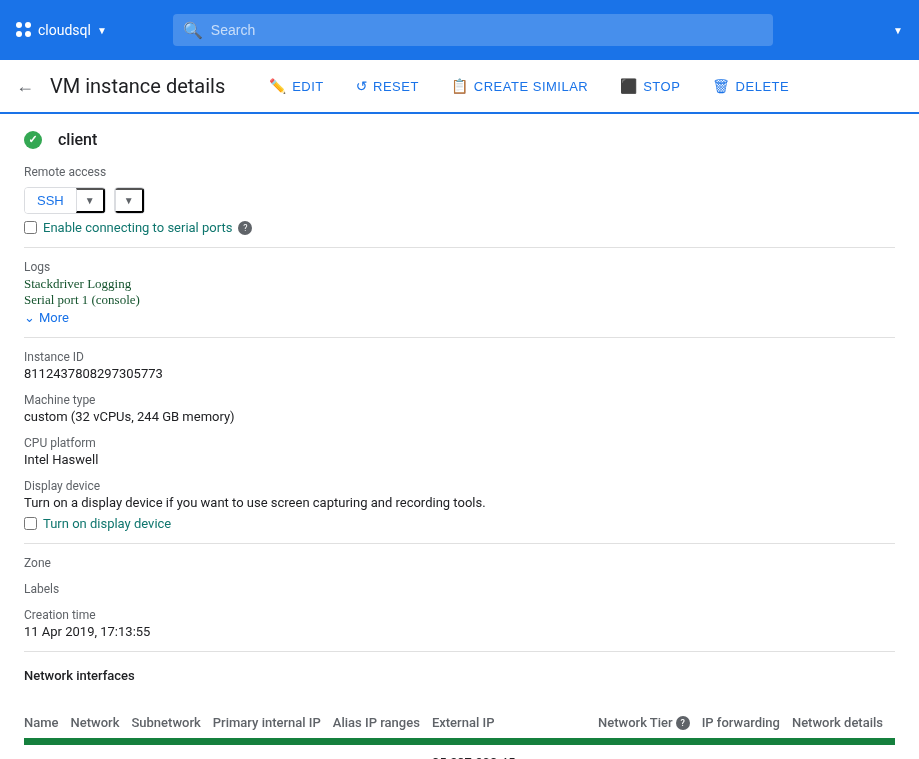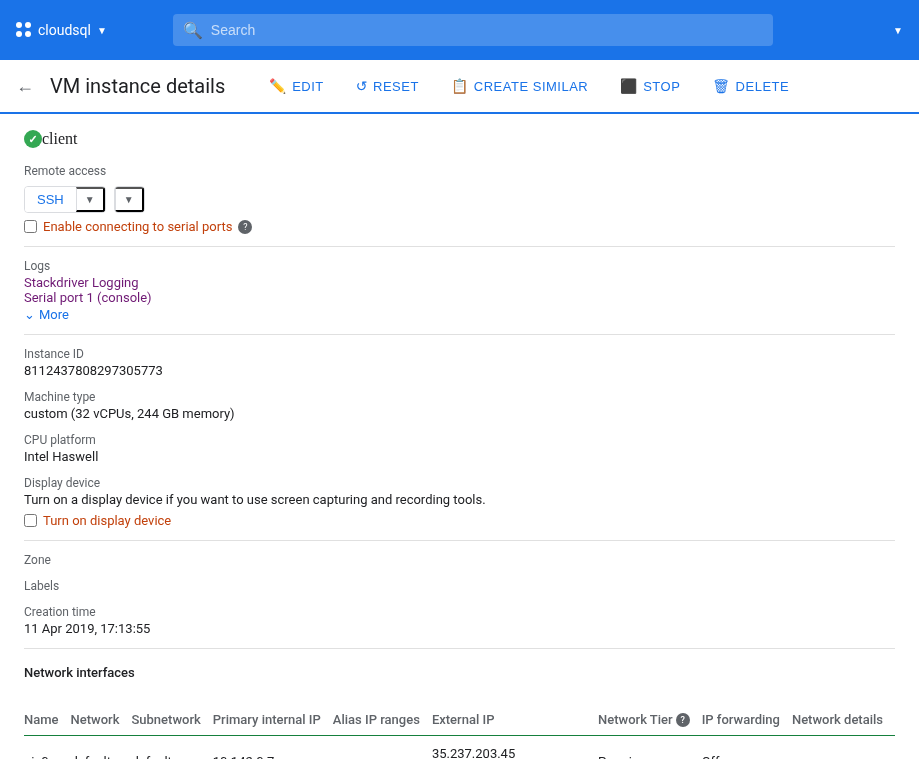--- a/index.html
+++ b/index.html
@@ -106,23 +106,22 @@
 
     
     .content {
       padding: 16px 24px;
     }
 
     
     .instance-status {
       display: flex;
       align-items: center;
-      gap: 0;
+      gap: 16px;
       margin-bottom: 16px;
-      font-family: Liberation Serif, serif;
     }
     .status-dot {
       width: 18px; height: 18px;
       background: #34a853;
       border-radius: 50%;
       display: flex;
       align-items: center;
       justify-content: center;
     }
     .status-dot::after {
@@ -194,42 +193,42 @@
       color: #5f6368;
       font-size: 10px;
     }
     .checkbox-row {
       display: flex;
       align-items: center;
       gap: 6px;
       margin-bottom: 4px;
     }
     .checkbox-row input[type=checkbox] { cursor: pointer; }
-    .checkbox-label { font-size: 13px; color: #c2410c; }
+    .checkbox-label { font-size: 13px; color: #0f766e; }
     .help-icon {
       width: 14px; height: 14px;
       border-radius: 50%;
       background: #5f6368;
       color: #fff;
       font-size: 9px;
       display: inline-flex;
       align-items: center;
       justify-content: center;
       cursor: pointer;
     }
 
     
     .info-section { margin: 12px 0; }
     .info-label {
       font-size: 12px;
       color: #5f6368;
       margin-bottom: 2px;
     }
     .info-value { font-size: 13px; color: #202124; }
-    .info-link { color: #701a75; text-decoration: none; font-size: 13px; }
+    .info-link { color: #14532d; text-decoration: none; font-size: 13px; font-family: Liberation Serif, serif; }
     .more-link {
       color: #1a73e8;
       text-decoration: none;
       font-size: 13px;
       display: flex;
       align-items: center;
       gap: 4px;
       margin-top: 2px;
     }
     .divider { border: none; border-top: 1px solid #e0e0e0; margin: 8px 0; }
@@ -243,21 +242,21 @@
     .network-table {
       width: 100%;
       border-collapse: collapse;
       font-size: 13px;
     }
     .network-table th {
       text-align: left;
       font-weight: 500;
       color: #5f6368;
       padding: 8px 12px 8px 0;
-      border-bottom: 1px solid #15803d;
+      border-bottom: 7px solid #15803d;
       white-space: nowrap;
     }
     .network-table td {
       padding: 10px 12px 10px 0;
       border-bottom: 1px solid #e0e0e0;
       color: #202124;
     }
     .tier-help {
       display: inline-flex;
       align-items: center;

